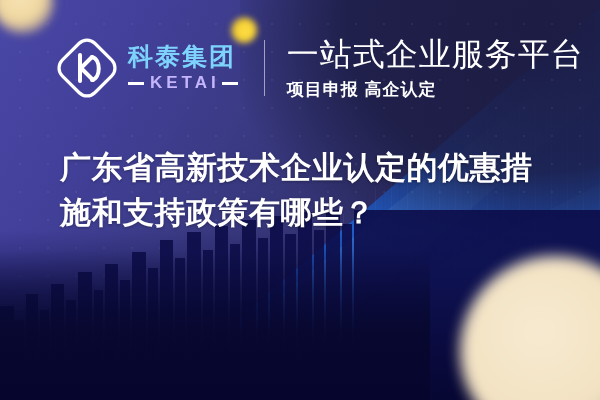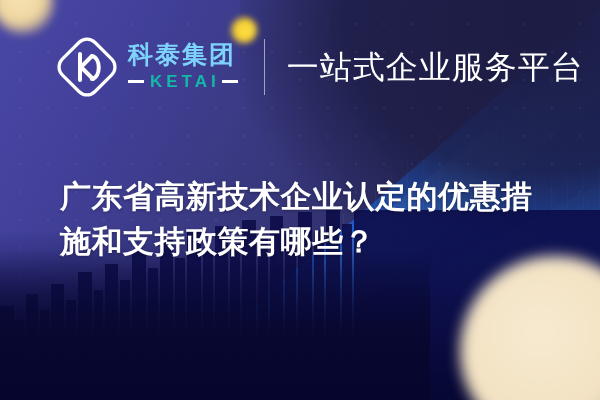--- a/index.html
+++ b/index.html
@@ -124,21 +124,21 @@
     color:#7dd3fc;
     font-size:25px;
     font-weight:bold;
     letter-spacing:2px;
     line-height:1.05;
     white-space:nowrap;
     font-family:Liberation Serif, serif;
   }
   .logo-en{
     display:flex;align-items:center;
-    color:#14b8a6;
+    color:#c4b5fd;
     font-size:17px;
     font-weight:bold;
     letter-spacing:4px;
     margin-top:3px;
     white-space:nowrap;
   }
   .logo-en .dash{
     display:inline-block;width:16px;height:3px;background:#fff;
   }
   .logo-en .dash.l{margin-right:6px;}
@@ -164,21 +164,21 @@
     font-size:17px;
     font-weight:bold;
     letter-spacing:1px;
     margin-top:5px;
     white-space:nowrap;
   }
 
   
   .headline{
     position:absolute;
-    left:60px;top:175px;
+    left:60px;top:146px;
     width:490px;
     z-index:9;
     color:#ffffff;
     font-size:31px;
     font-weight:bold;
     line-height:1.45;
     letter-spacing:0.5px;
     text-shadow:0 1px 3px rgba(0,0,0,0.30);
     font-family:"Liberation Sans","DejaVu Sans",sans-serif;
   }
@@ -250,19 +250,20 @@
           <span>KETAI</span>
           <span class="dash r"></span>
         </div>
       </div>
     </div>
 
     <div class="divider"></div>
 
     <div class="slogan">
       <div class="slogan-main">一站式企业服务平台</div>
+      <div class="slogan-sub">项目申报 高企认定</div>
     </div>
 
   </div>
 
   <div class="headline">广东省高新技术企业认定的优惠措施和支持政策有哪些？</div>
 
 </div>
 
 </body></html>

